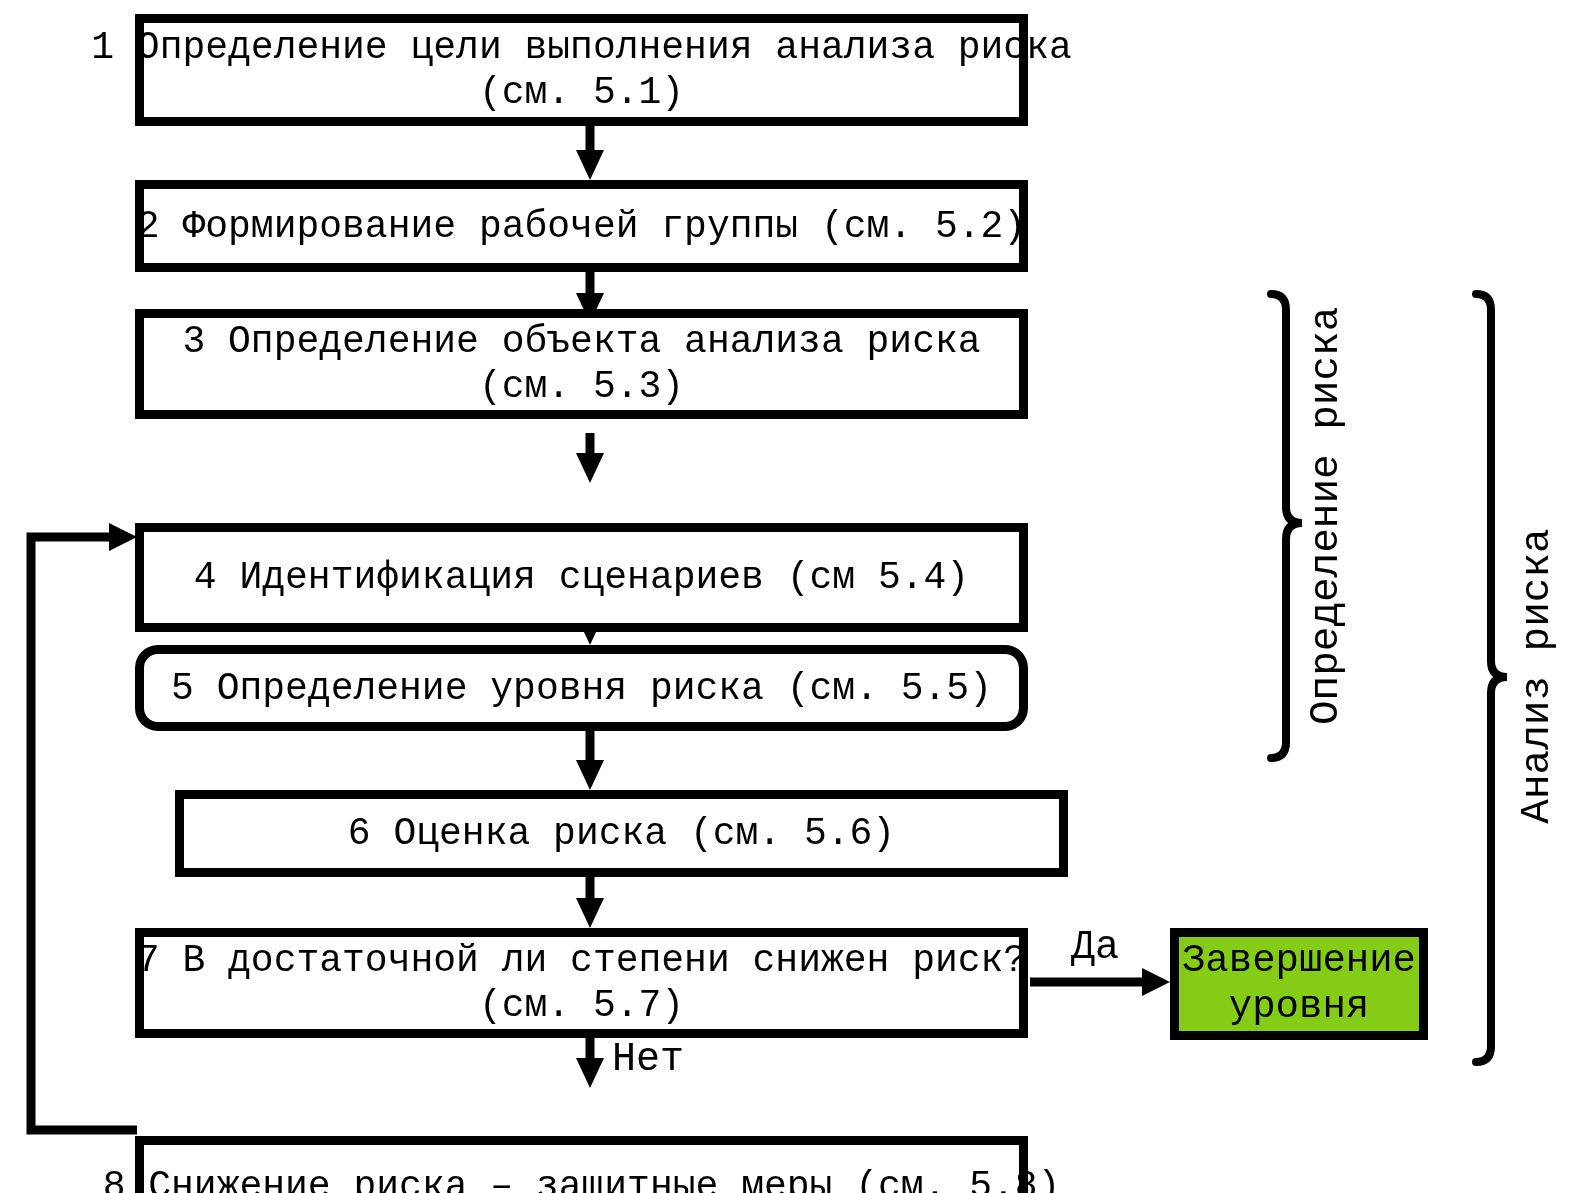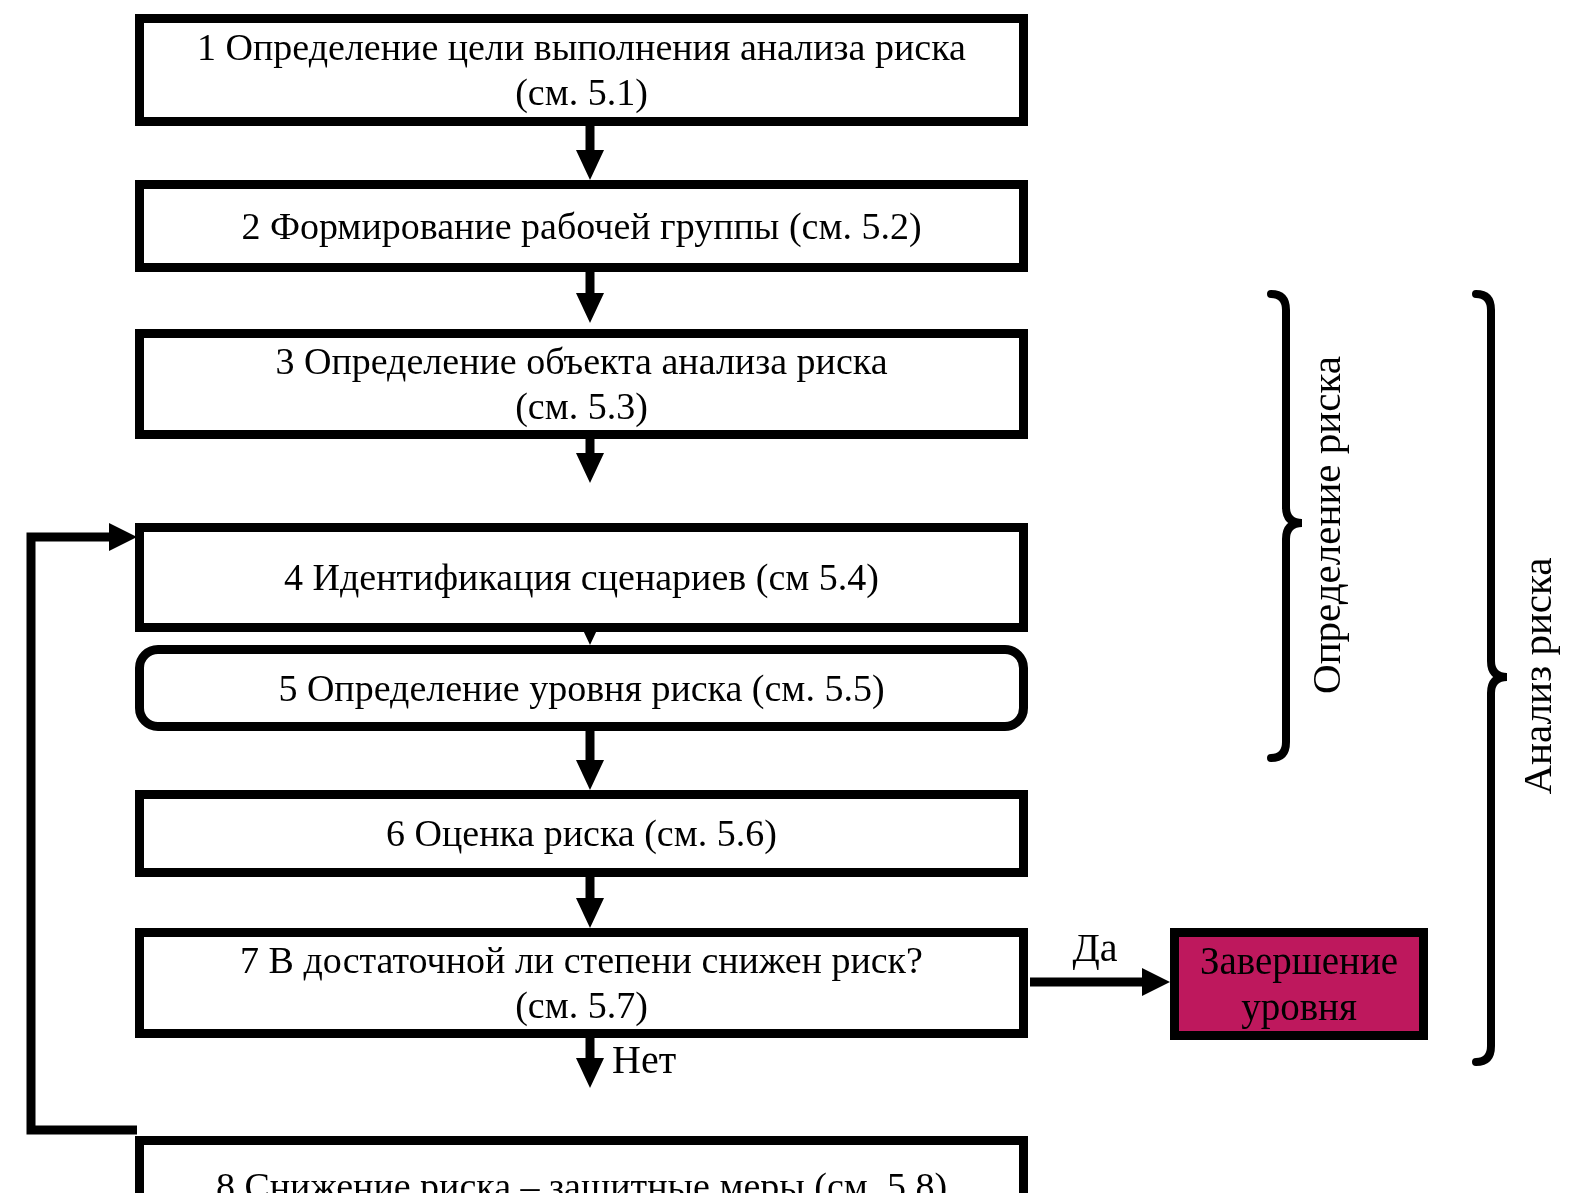--- a/index.html
+++ b/index.html
@@ -5,21 +5,21 @@
   html, body {
     margin: 0;
     padding: 0;
     background: #ffffff;
   }
   .stage {
     position: relative;
     width: 1575px;
     height: 1193px;
     background: #ffffff;
-    font-family: Liberation Serif, serif;
+    font-family: Liberation Mono, monospace;
     color: #000000;
     overflow: hidden;
   }
   .svg-layer {
     position: absolute;
     left: 0; top: 0;
     width: 1575px; height: 1193px;
   }
   .box {
     position: absolute;
@@ -32,32 +32,32 @@
     flex-direction: column;
     align-items: center;
     justify-content: center;
     text-align: center;
     font-size: 38px;
     line-height: 45px;
     white-space: nowrap;
   }
   .box-1 { top: 14px;   height: 112px; }
   .box-2 { top: 180px;  height: 92px;  }
-  .box-3 { top: 329px;  height: 110px; }
+  .box-3 { top: 309px;  height: 110px; }
   .box-4 { top: 483px;  height: 109px; margin-top: 40px; }
   .box-5 { top: 645px;  height: 86px; border-radius: 23px;  }
-  .box-6 { top: 790px;  height: 87px;  }
+  .box-6 { top: 790px;  height: 87px; margin-left: 40px;  }
   .box-7 { top: 928px;  height: 110px; }
   .box-8 { top: 1088px; height: 100px; margin-top: 48px;  }
   .terminal-box {
     position: absolute;
     left: 1170px; top: 928px;
     width: 258px; height: 112px;
     border: 9px solid #000000;
-    background: #be185d;
+    background: #84cc16;
     box-sizing: border-box;
     display: flex;
     flex-direction: column;
     align-items: center;
     justify-content: center;
     text-align: center;
     font-size: 39px;
     line-height: 46px;
     white-space: nowrap;
   }

